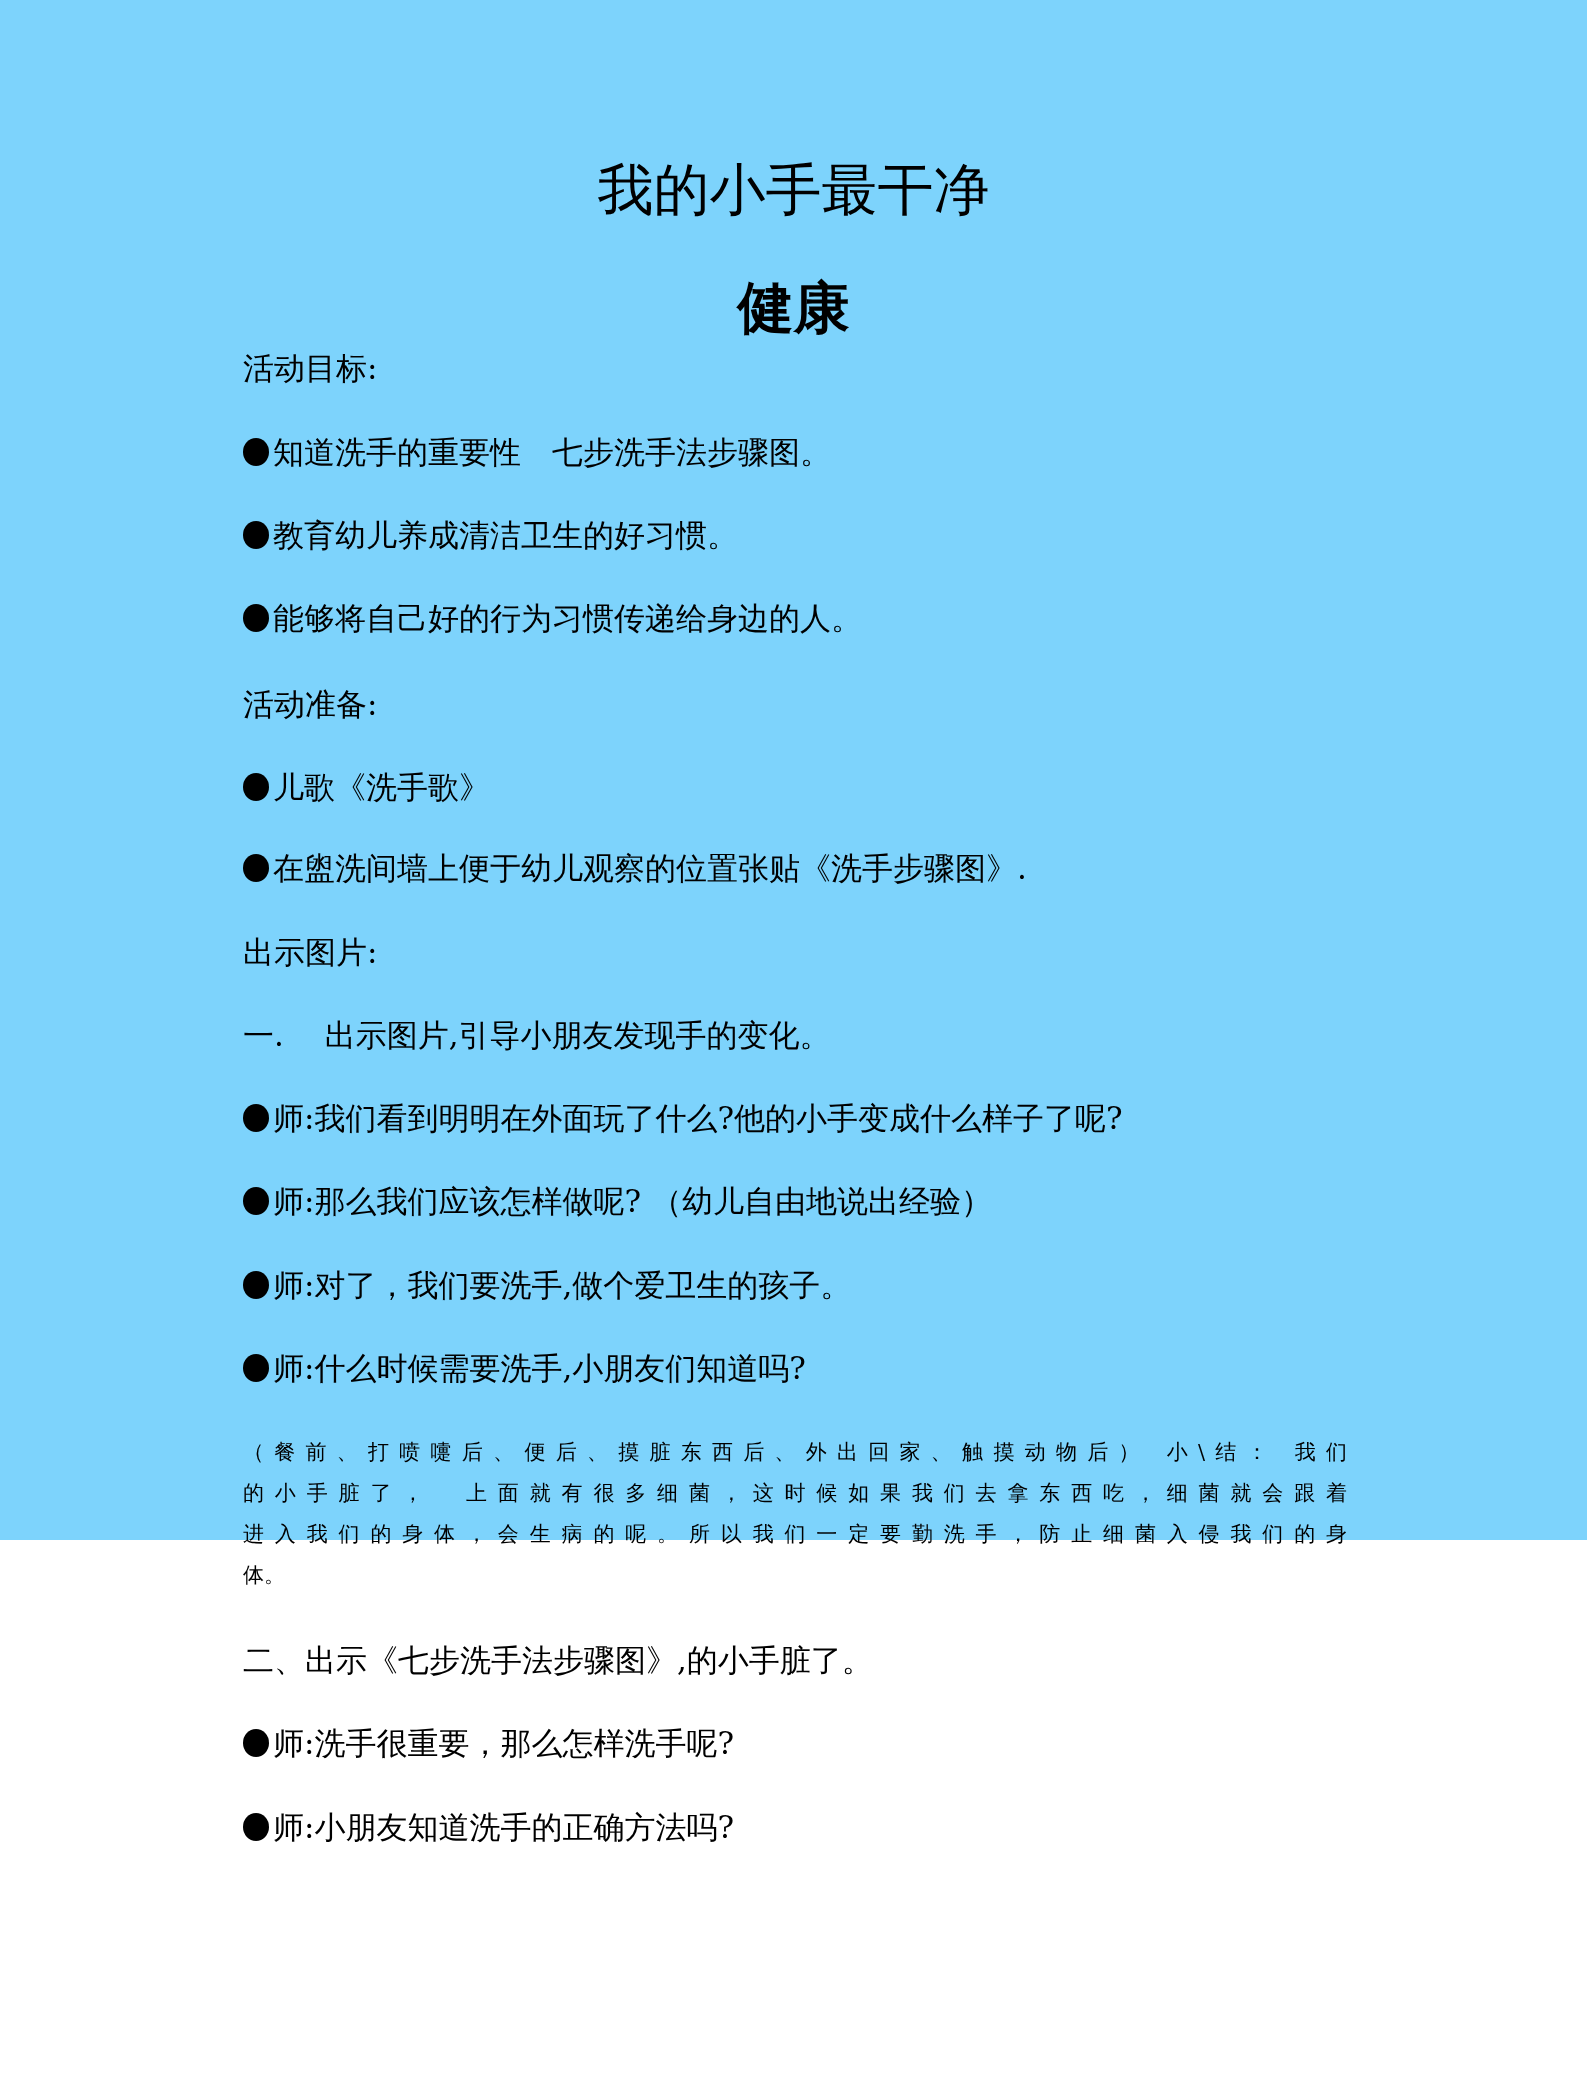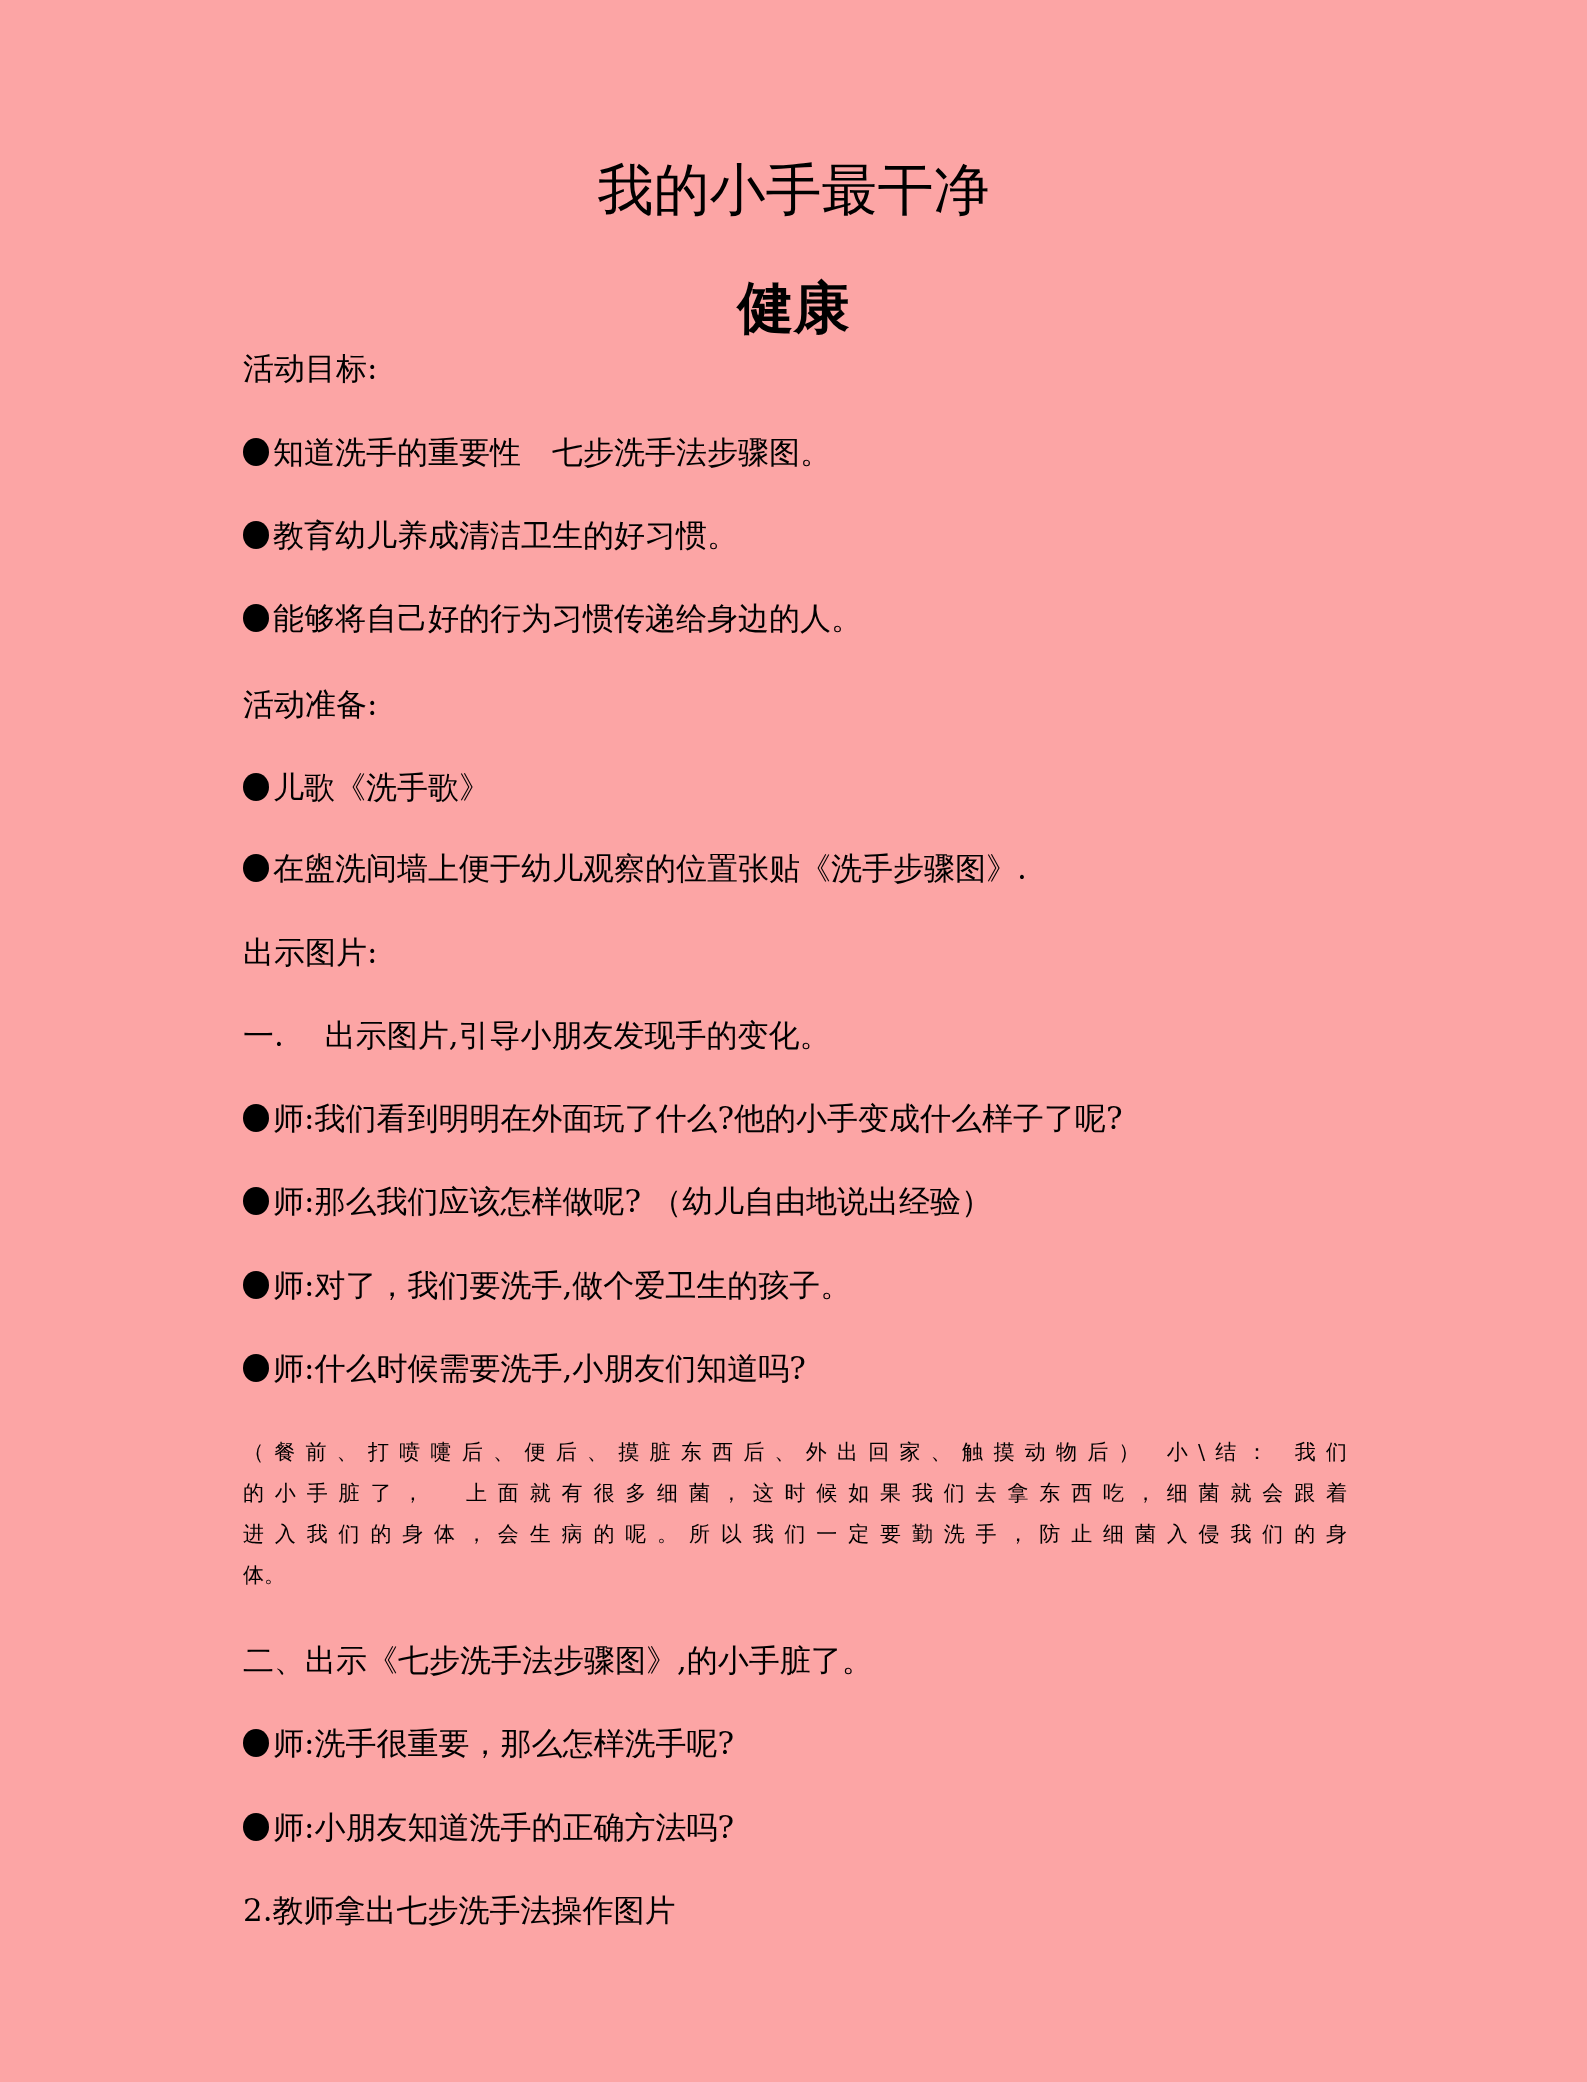--- a/index.html
+++ b/index.html
@@ -1,18 +1,18 @@
 <!DOCTYPE html>
 <html><head>
 <meta charset="utf-8">
 <style>
   html, body { margin: 0; padding: 0; background: #ffffff; }
   body { width: 1587px; height: 2082px; position: relative; overflow: hidden;
          font-family: "DejaVu Serif", "Liberation Serif", serif; color: #000; }
-  .page { position: absolute; left: 0; top: 0; width: 1587px; height: 2082px; background: #fca5a5; }
+  .page { position: absolute; left: 0; top: 0; width: 1587px; height: 1540px; background: #7dd3fc; }
   .title { position: absolute; left: 0; width: 1587px; text-align: center;
            font-family: "DejaVu Sans", "Liberation Sans", sans-serif; font-size: 56px; line-height: 60px; }
   .title.main { top: 160px; font-weight: normal; }
   .title.sub { top: 277px; font-weight: bold; font-family: "DejaVu Serif", "Liberation Serif", serif; }
   .line { position: absolute; left: 243px; font-size: 31px; line-height: 36px; white-space: pre; }
   .bullet { display: inline-block; width: 30px; height: 30px; }
   .bullet::before { content: ""; display: inline-block; width: 26px; height: 28px; border-radius: 50%;
                     background: #000; vertical-align: -3px; margin-right: 2px; }
   .para { position: absolute; left: 243px; width: 1104px; font-size: 21px; line-height: 41px; }
   .para span { display: block; white-space: pre; text-align: justify; text-align-last: justify; }
@@ -51,15 +51,14 @@
     <span>的小手脏了，　上面就有很多细菌，这时候如果我们去拿东西吃，细菌就会跟着</span>
     <span>进入我们的身体，会生病的呢。所以我们一定要勤洗手，防止细菌入侵我们的身</span>
     <span class="last">体。</span>
   </div>
 
   <div class="line" style="top:1642px">二、出示《七步洗手法步骤图》,的小手脏了。</div>
 
   <div class="line" style="top:1725px"><span class="bullet"></span><span>师:洗手很重要，那么怎样洗手呢?</span></div>
   <div class="line" style="top:1809px"><span class="bullet"></span><span>师:小朋友知道洗手的正确方法吗?</span></div>
 
-  <div class="line" style="top:1892px">2.教师拿出七步洗手法操作图片</div>
 
 </div>
 
 </body></html>

